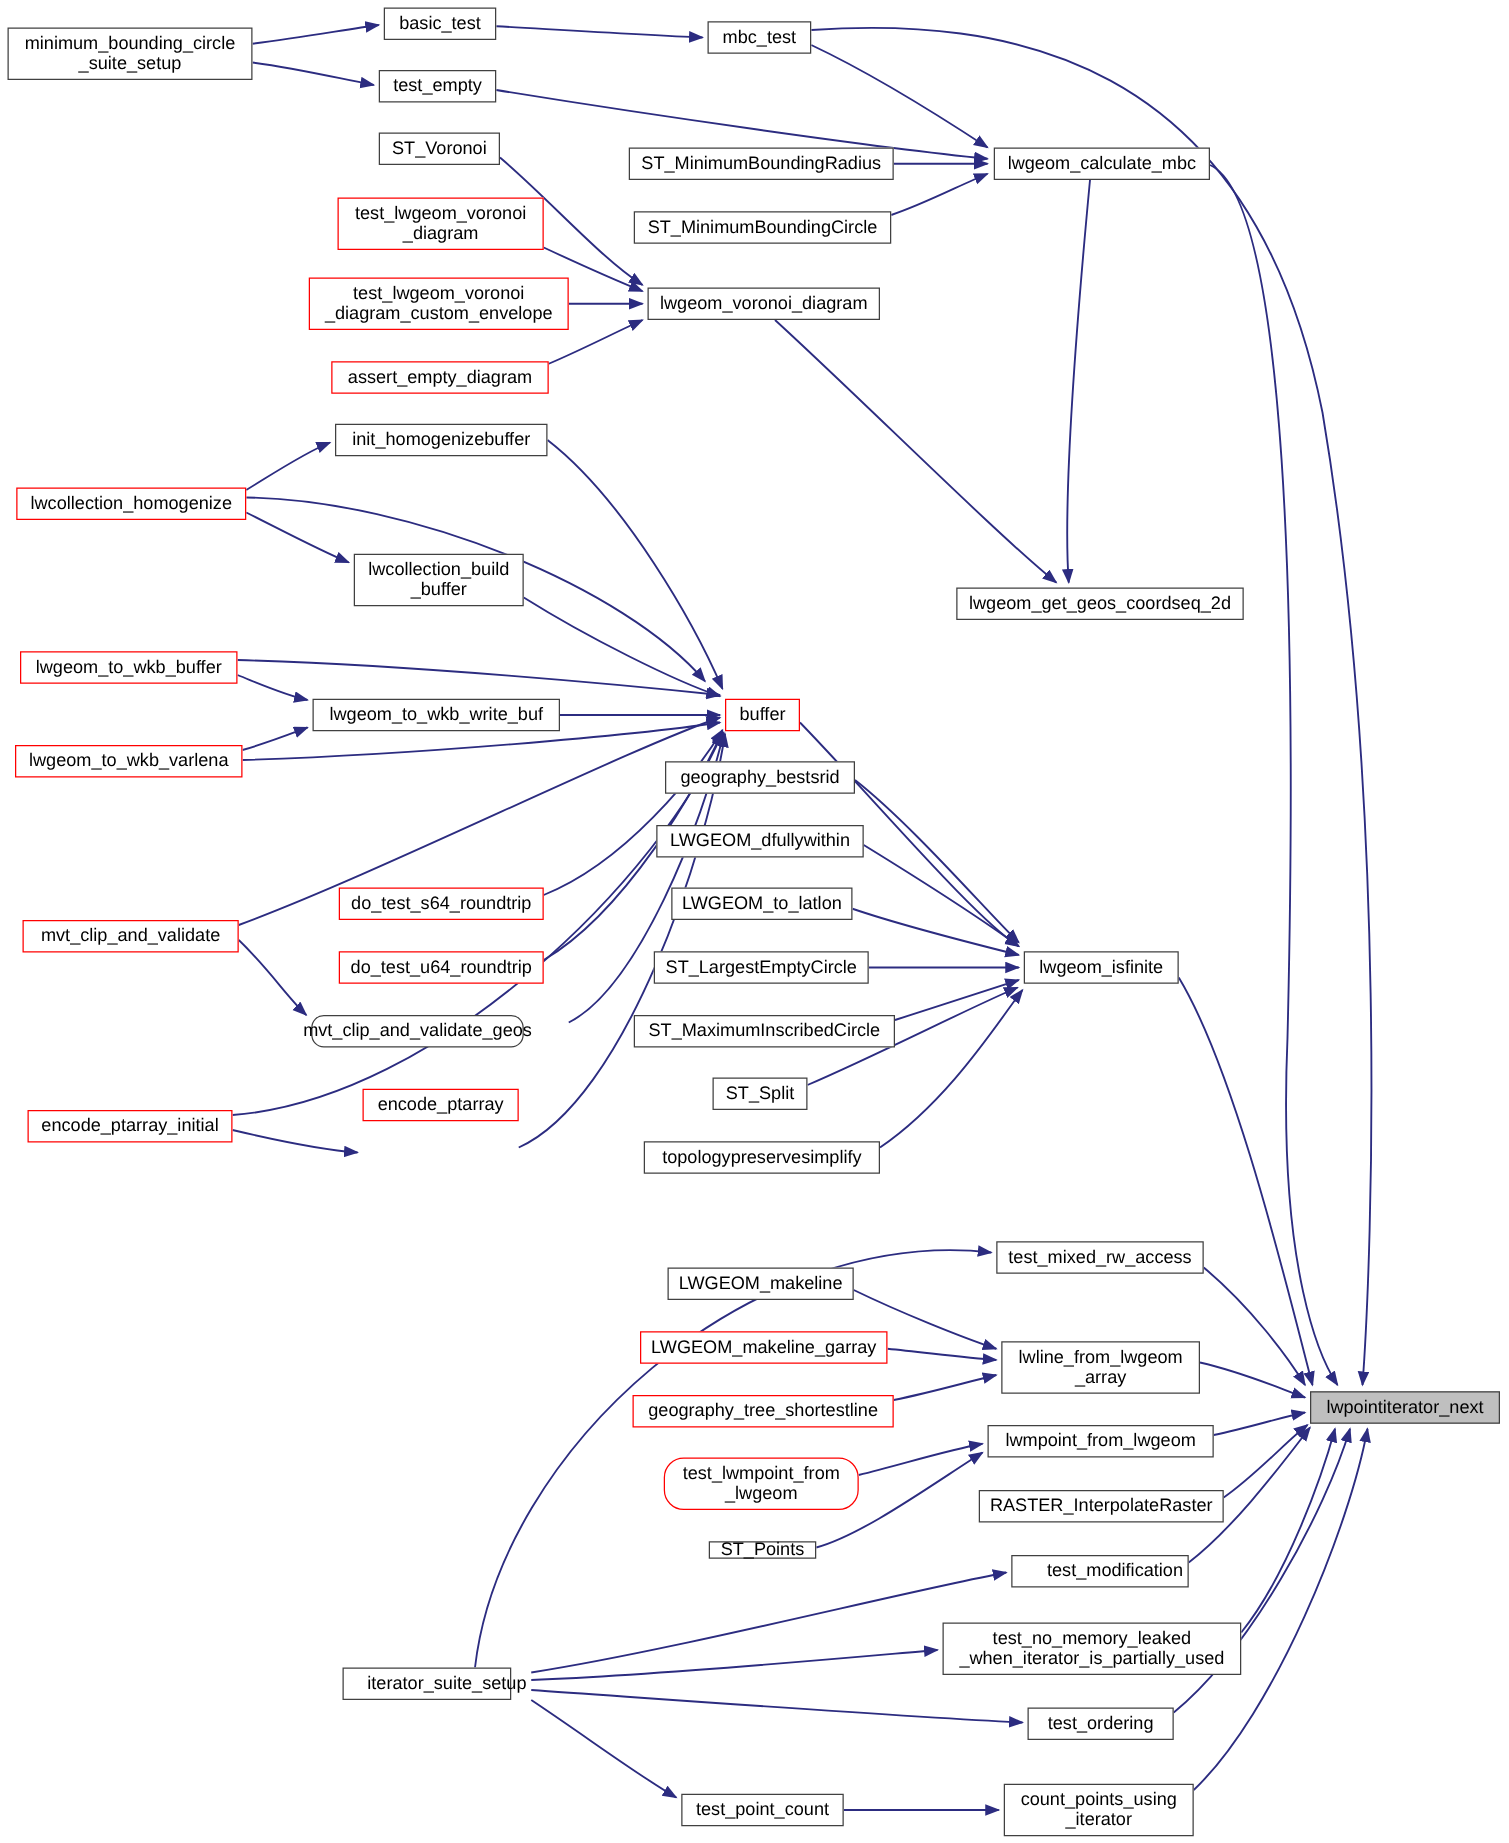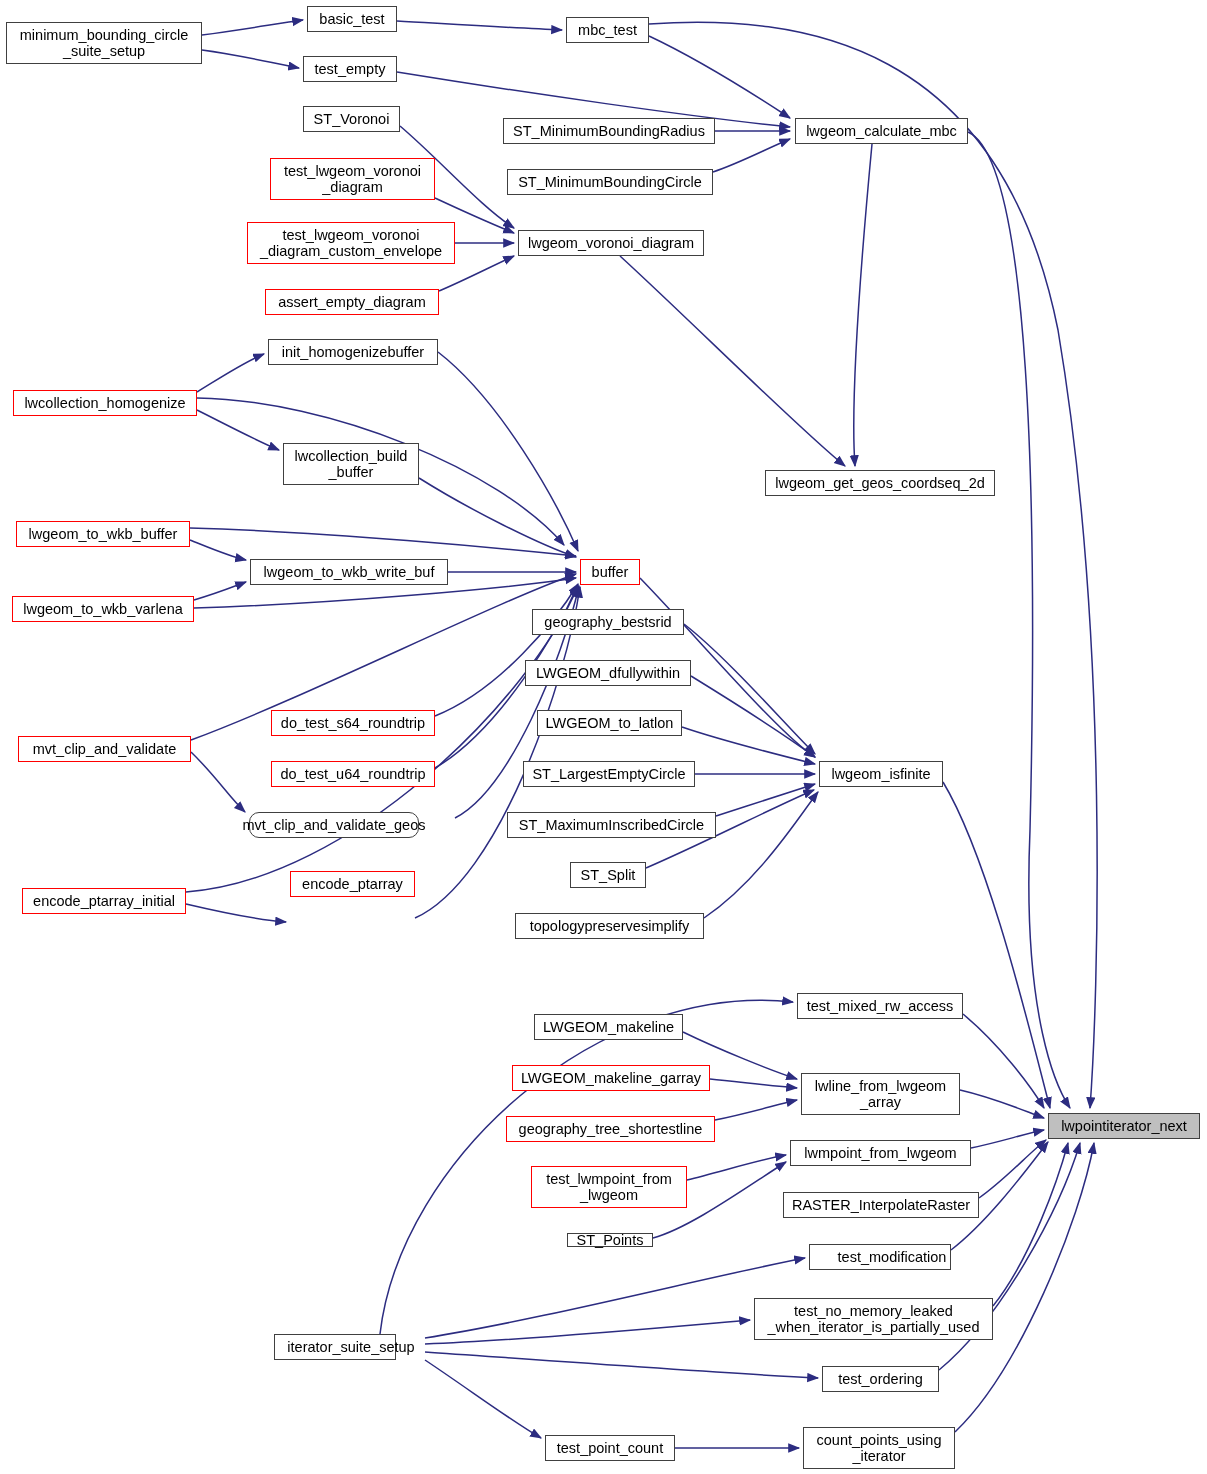--- a/index.html
+++ b/index.html
@@ -127,26 +127,26 @@
       <div class="node black" style="left: 515px; top: 913px; width: 189px; height: 26px;">topologypreservesimplify</div>
       <div class="node red" style="left: 290px; top: 871px; width: 125px; height: 26px;">encode_ptarray</div>
       <div class="node black" style="left: 797px; top: 993px; width: 166px; height: 26px;">test_mixed_rw_access</div>
       <div class="node black" style="left: 534px; top: 1014px; width: 149px; height: 26px;">LWGEOM_makeline</div>
       <div class="node red" style="left: 512px; top: 1065px; width: 198px; height: 26px;">LWGEOM_makeline_garray</div>
       <div class="node black" style="left: 801px; top: 1073px; width: 159px; height: 42px;">lwline_from_lwgeom
 _array</div>
       <div class="node cur" style="left: 1048px; top: 1113px; width: 152px; height: 26px;">lwpointiterator_next</div>
       <div class="node red" style="left: 506px; top: 1116px; width: 209px; height: 26px;">geography_tree_shortestline</div>
       <div class="node black" style="left: 790px; top: 1140px; width: 181px; height: 26px;">lwmpoint_from_lwgeom</div>
-      <div class="node red" style="left: 531px; top: 1166px; width: 156px; height: 42px;">test_lwmpoint_from
+      <div class="node red" style="left: 531px; top: 1166px; width: 156px; height: 42px; border-radius: 16px;">test_lwmpoint_from
 _lwgeom</div>
       <div class="node black" style="left: 783px; top: 1192px; width: 196px; height: 26px;">RASTER_InterpolateRaster</div>
       <div class="node black" style="left: 567px; top: 1233px; width: 86px; height: 14px;">ST_Points</div>
       <div class="node black" style="left: 809px; top: 1244px; width: 142px; height: 26px; padding-left: 24px;">test_modification</div>
       <div class="node black" style="left: 754px; top: 1298px; width: 239px; height: 42px;">test_no_memory_leaked
 _when_iterator_is_partially_used</div>
-      <div class="node black" style="left: 274px; top: 1334px; width: 122px; height: 26px; padding-left: 32px;">iterator_suite_setup</div>
+      <div class="node black" style="left: 274px; top: 1334px; width: 135px; height: 26px; padding-left: 32px;">iterator_suite_setup</div>
       <div class="node black" style="left: 822px; top: 1366px; width: 117px; height: 26px;">test_ordering</div>
       <div class="node black" style="left: 803px; top: 1427px; width: 152px; height: 42px;">count_points_using
 _iterator</div>
       <div class="node black" style="left: 545px; top: 1435px; width: 130px; height: 26px;">test_point_count</div>
     </div>
 </div>
 
 </body></html>

